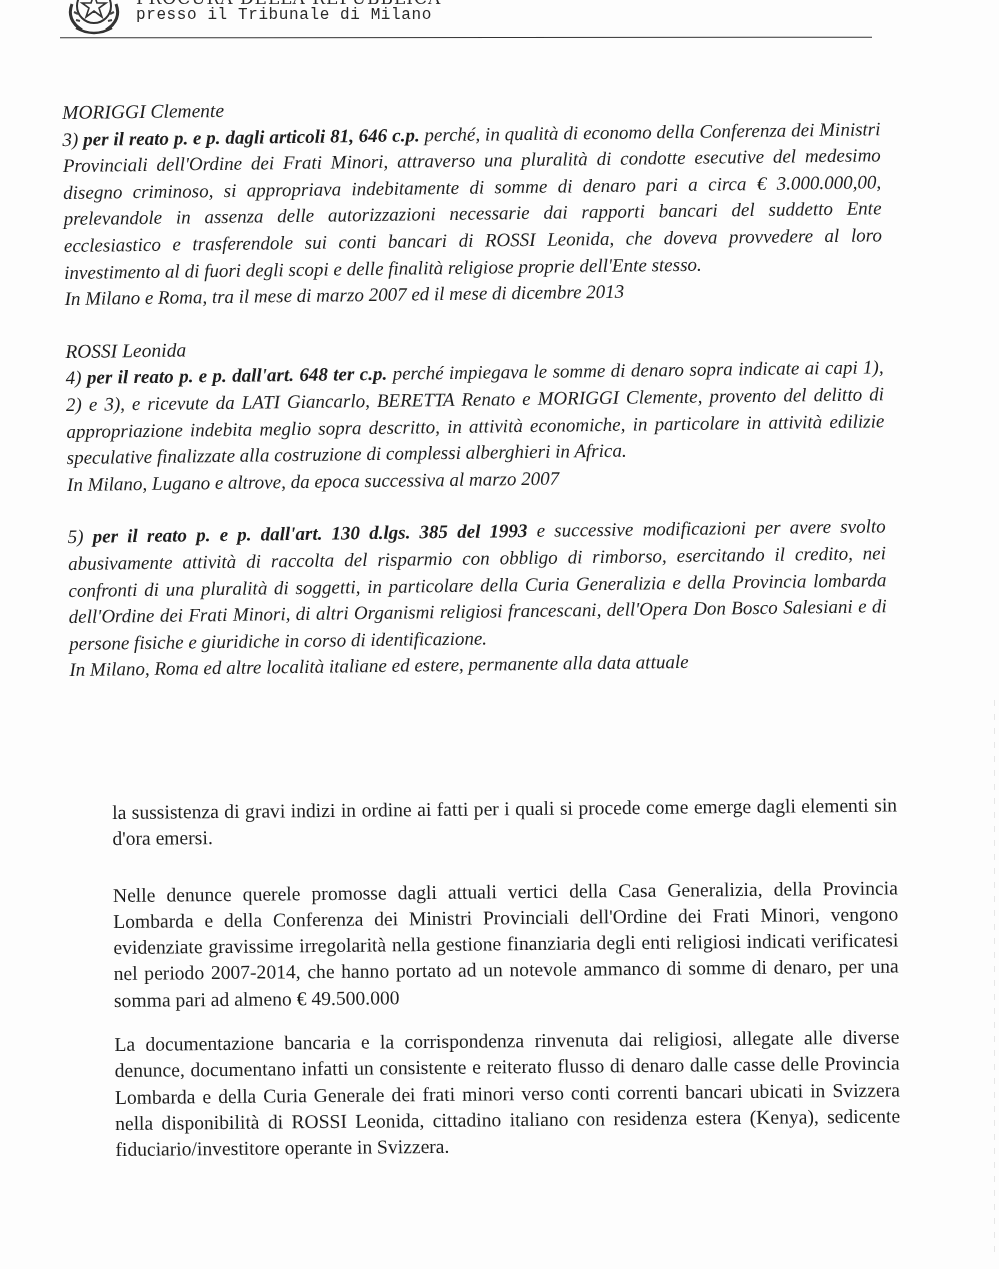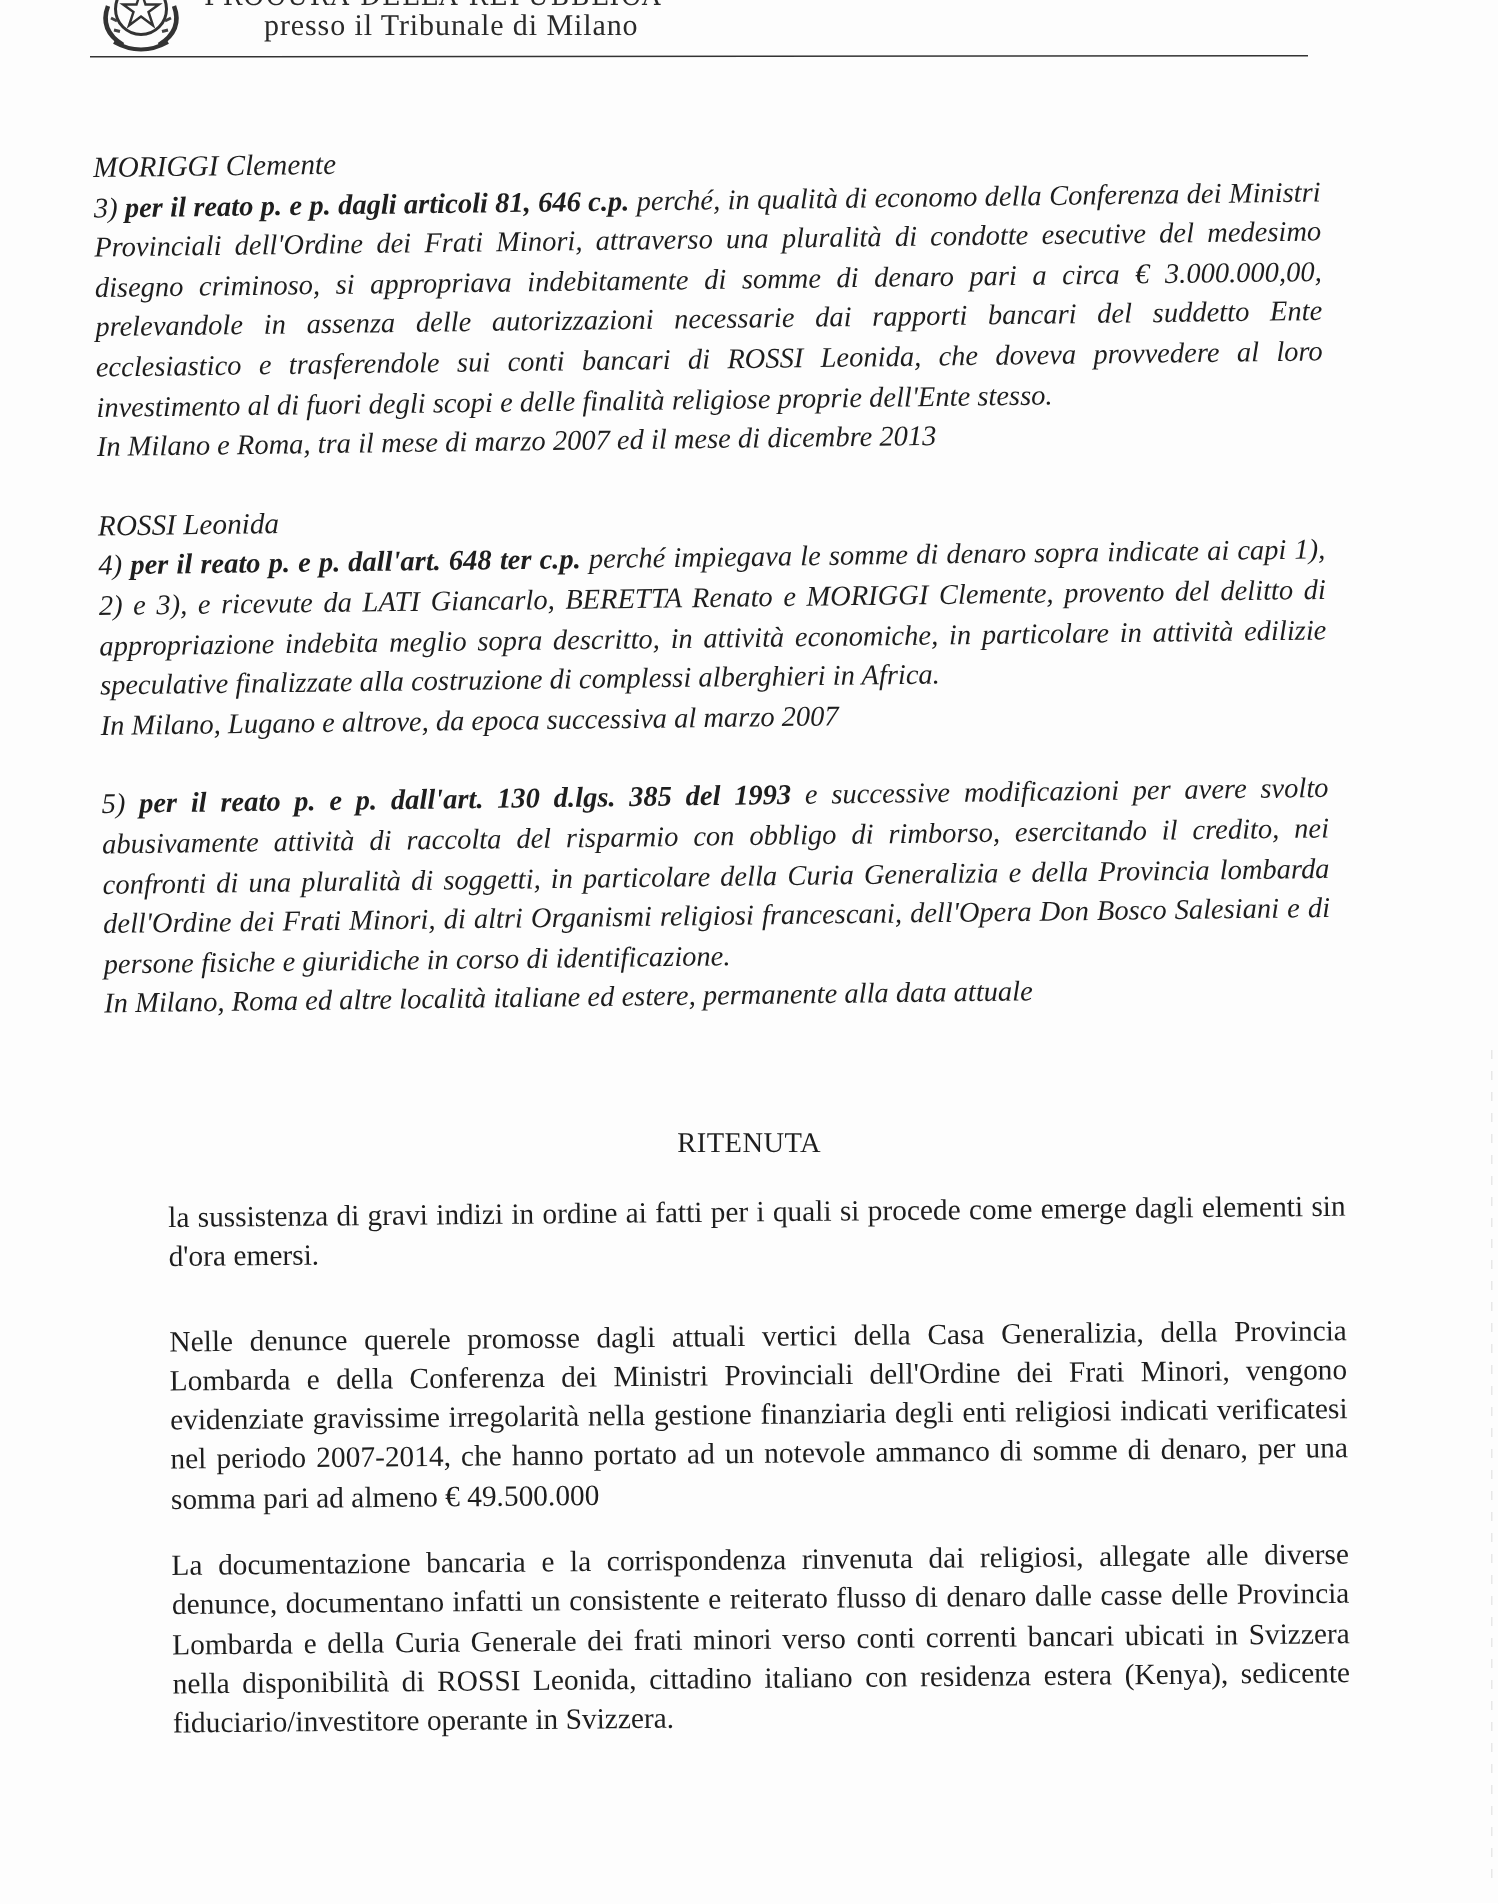--- a/index.html
+++ b/index.html
@@ -43,26 +43,25 @@
       font-family: "DejaVu Serif", serif;
       font-size: 17px;
       letter-spacing: 1px;
       color: #2a2a2a;
       white-space: nowrap;
     }
     .header-sub {
       position: absolute;
       left: 76px;
       top: 20px;
-      font-family: Liberation Serif, serif;
-      font-size: 20px;
+      font-family: Liberation Mono, monospace;
+      font-size: 16px;
       letter-spacing: 0.6px;
       color: #2a2a2a;
       white-space: nowrap;
-      margin-left: 40px;
     }
     .header-rule {
       position: absolute;
       left: 60px;
       top: 37px;
       width: 812px;
       height: 0;
       border-top: 1.6px solid #333;
       transform: rotate(-0.05deg);
     }
@@ -171,21 +170,20 @@
 
     <p class="name">ROSSI Leonida</p>
     <p><span>4)</span> <b>per il reato p. e p. dall'art. 648 ter c.p.</b><span> perché impiegava le somme di denaro sopra indicate ai capi 1), 2) e 3), e ricevute da LATI Giancarlo, BERETTA Renato e MORIGGI Clemente, provento del delitto di appropriazione indebita meglio sopra descritto, in attività economiche, in particolare in attività edilizie speculative finalizzate alla costruzione di complessi alberghieri in Africa.</span></p>
     <p class="place">In Milano, Lugano e altrove, da epoca successiva al marzo 2007</p>
     <div class="gap"></div>
 
     <p><span>5)</span> <b>per il reato p. e p. dall'art. 130 d.lgs. 385 del 1993</b><span> e successive modificazioni per avere svolto abusivamente attività di raccolta del risparmio con obbligo di rimborso, esercitando il credito, nei confronti di una pluralità di soggetti, in particolare della Curia Generalizia e della Provincia lombarda dell'Ordine dei Frati Minori, di altri Organismi religiosi francescani, dell'Opera Don Bosco Salesiani e di persone fisiche e giuridiche in corso di identificazione.</span></p>
     <p class="place">In Milano, Roma ed altre località italiane ed estere, permanente alla data attuale</p>
   </div>
 
-  <div class="ritenuta">RITENUTA</div>
 
   <div class="body-text">
     <p>la sussistenza di gravi indizi in ordine ai fatti per i quali si procede come emerge dagli elementi sin d'ora emersi.</p>
     <div class="p-gap"></div>
     <p>Nelle denunce querele promosse dagli attuali vertici della Casa Generalizia, della Provincia Lombarda e della Conferenza dei Ministri Provinciali dell'Ordine dei Frati Minori, vengono evidenziate gravissime irregolarità nella gestione finanziaria degli enti religiosi indicati verificatesi nel periodo 2007-2014, che hanno portato ad un notevole ammanco di somme di denaro, per una somma pari ad almeno € 49.500.000</p>
     <div class="p-gap-small"></div>
     <p>La documentazione bancaria e la corrispondenza rinvenuta dai religiosi, allegate alle diverse denunce, documentano infatti un consistente e reiterato flusso di denaro dalle casse delle Provincia Lombarda e della Curia Generale dei frati minori verso conti correnti bancari ubicati in Svizzera nella disponibilità di ROSSI Leonida, cittadino italiano con residenza estera (Kenya), sedicente fiduciario/investitore operante in Svizzera.</p>
   </div>
 
   <div class="scan-edge"></div>

